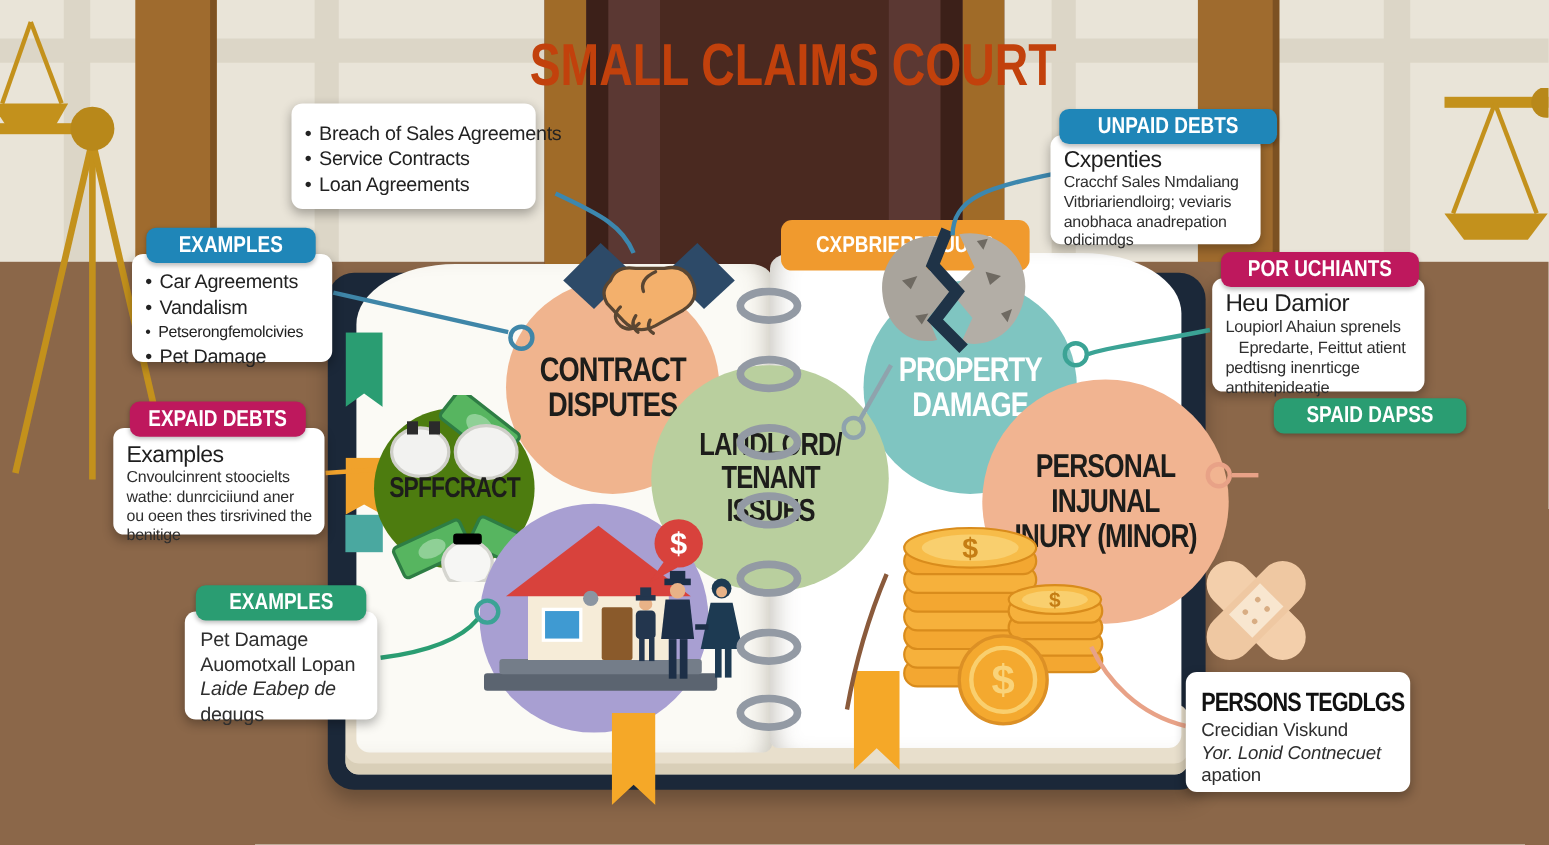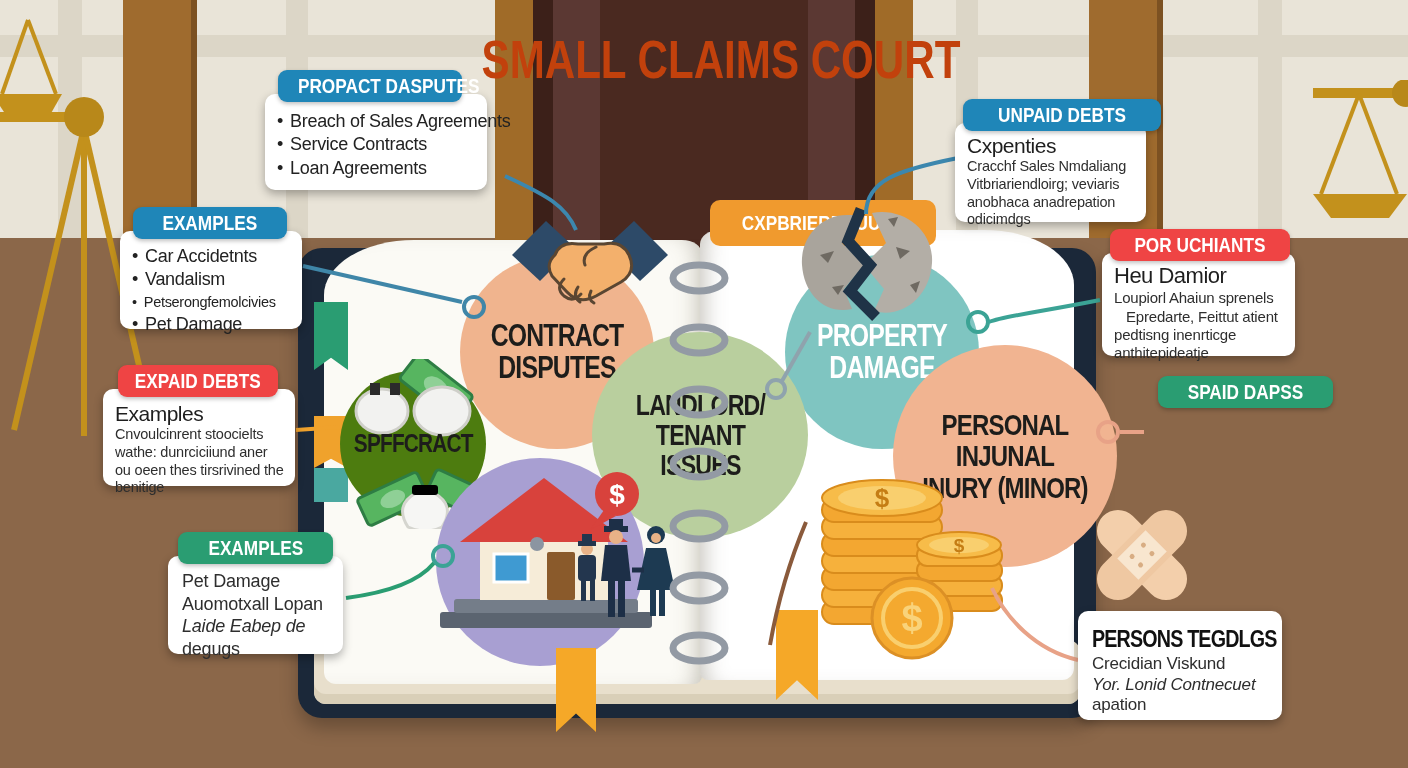--- a/index.html
+++ b/index.html
@@ -30,21 +30,21 @@
   .bookmark { position:absolute; background:#f5a828; z-index:6; clip-path:polygon(0 0,100% 0,100% 100%,50% 78%,0 100%); }
   .edgetab { position:absolute; left:314px; width:34px; z-index:5; clip-path:polygon(0 0,100% 0,100% 100%,50% 82%,0 100%); }
 
   
   .circle { position:absolute; border-radius:50%; display:flex; align-items:center; justify-content:center; text-align:center; z-index:5; }
   .circle .lbl { font-weight:700; color:#1d1d1b; line-height:1.04; letter-spacing:-1px; transform:scaleX(0.8); transform-origin:50% 50%; }
 
   
   .pill { position:absolute; z-index:9; color:#fff; font-weight:700; font-size:21px; text-align:center; border-radius:9px; height:32px; line-height:32px; box-shadow:0 2px 4px rgba(0,0,0,.25); }
   .bg-blue { background:#1f86b8; }
-  .bg-orange { background:#ef4444; }
+  .bg-orange { background:#be185d; }
   .bg-green { background:#2a9d72; }
   .panel { position:absolute; z-index:8; background:#fff; border-radius:10px; box-shadow:0 4px 10px rgba(0,0,0,.3); color:#222; }
   .b-row { display:flex; gap:7px; line-height:1.3; font-size:18px; white-space:nowrap; letter-spacing:-0.3px; }
   .b-row.small { font-size:14.5px; line-height:1.45; }
   .garble { font-size:14.5px; line-height:1.22; letter-spacing:-0.2px; color:#2e2e2e; white-space:nowrap; }
   .subhead { font-size:21px; line-height:1.2; color:#1e1e1e; letter-spacing:-0.5px; }
   .boldhead { font-size:24px; font-weight:700; letter-spacing:-1px; color:#111; line-height:1.2; }
 
   svg { display:block; }
 </style>
@@ -277,26 +277,25 @@
       </div>
     <div class="b-row">
         <span>•</span>
         <span>Service Contracts</span>
       </div>
     <div class="b-row">
         <span>•</span>
         <span>Loan Agreements</span>
       </div>
   </div>
-  <div class="pill bg-blue" style="left:278px; top:70px; width:184px;"><span class="cond">PROPACT DASPUTES</span></div>
 
   <div class="panel" style="left:120px; top:231px; width:182px; height:98px; padding:14px 6px 6px 12px;">
     <div class="b-row">
         <span>•</span>
-        <span>Car Accidetnts</span>
+        <span>Car Agreements</span>
       </div>
     <div class="b-row">
         <span>•</span>
         <span>Vandalism</span>
       </div>
     <div class="b-row small">
         <span>•</span>
         <span>Petserongfemolcivies</span>
       </div>
     <div class="b-row">
@@ -334,21 +333,21 @@
 
   <div class="panel" style="left:1102px; top:253px; width:193px; height:103px; padding:10px 6px 6px 12px;">
     <div class="subhead" style="font-size:22px;">Heu Damior</div>
     <div class="garble" style="font-size:15px;">Loupiorl Ahaiun sprenels</div>
     <div class="garble" style="font-size:15px;margin-left:12px;">Epredarte, Feittut atient</div>
     <div class="garble" style="font-size:15px;">pedtisng inenrticge</div>
     <div class="garble" style="font-size:15px;">anthitepideatje</div>
   </div>
   <div class="pill bg-orange" style="left:1110px; top:229px; width:180px;"><span class="cond">POR UCHIANTS</span></div>
 
-  <div class="pill bg-green" style="left:1158px; top:376px; width:175px;"><span class="cond">SPAID DAPSS</span></div>
+  <div class="pill bg-green" style="left:1158px; top:362px; width:175px;"><span class="cond">SPAID DAPSS</span></div>
 
   <div class="panel" style="left:1078px; top:611px; width:204px; height:109px; padding:14px 8px 6px 14px;">
     <div class="boldhead"><span class="cond" style="transform-origin:0 50%;">PERSONS TEGDLGS</span></div>
     <div class="garble" style="font-size:17px;">Crecidian Viskund</div>
     <div class="garble" style="font-size:17px;font-style:italic;">Yor. Lonid Contnecuet</div>
     <div class="garble" style="font-size:17px;">apation</div>
   </div>
 
 </div>
 

